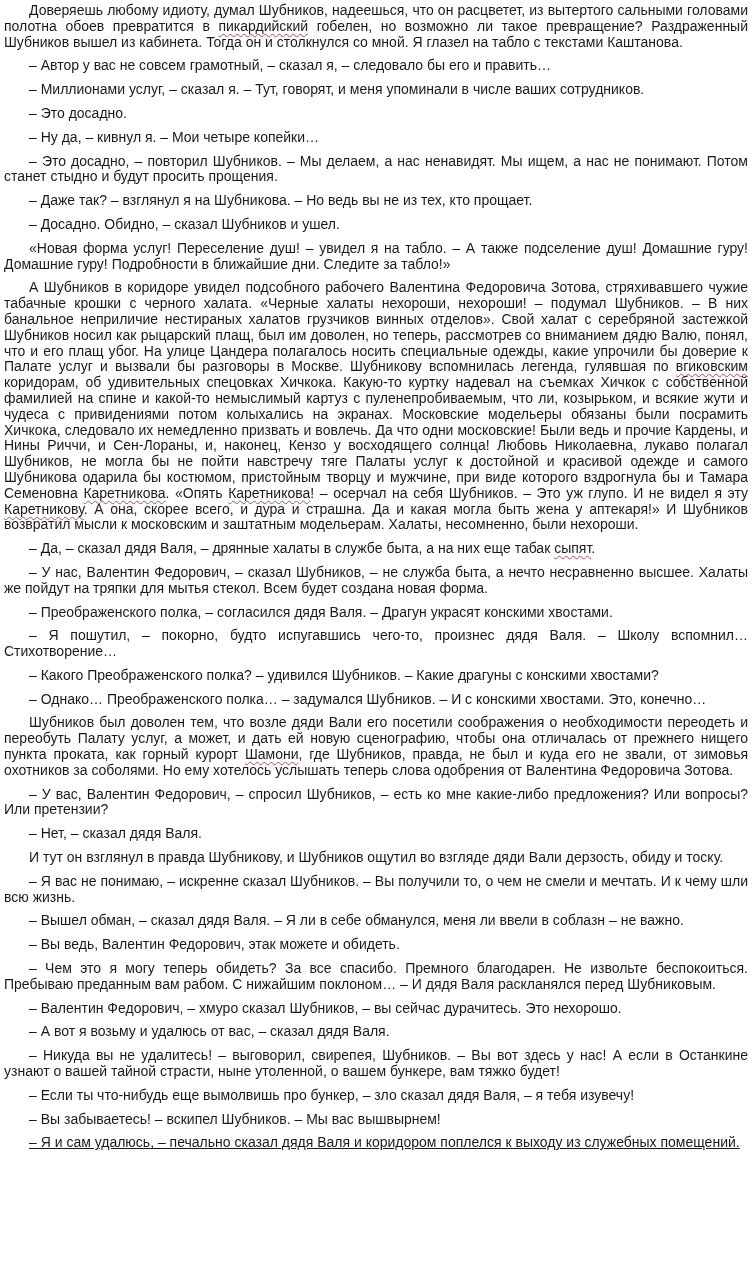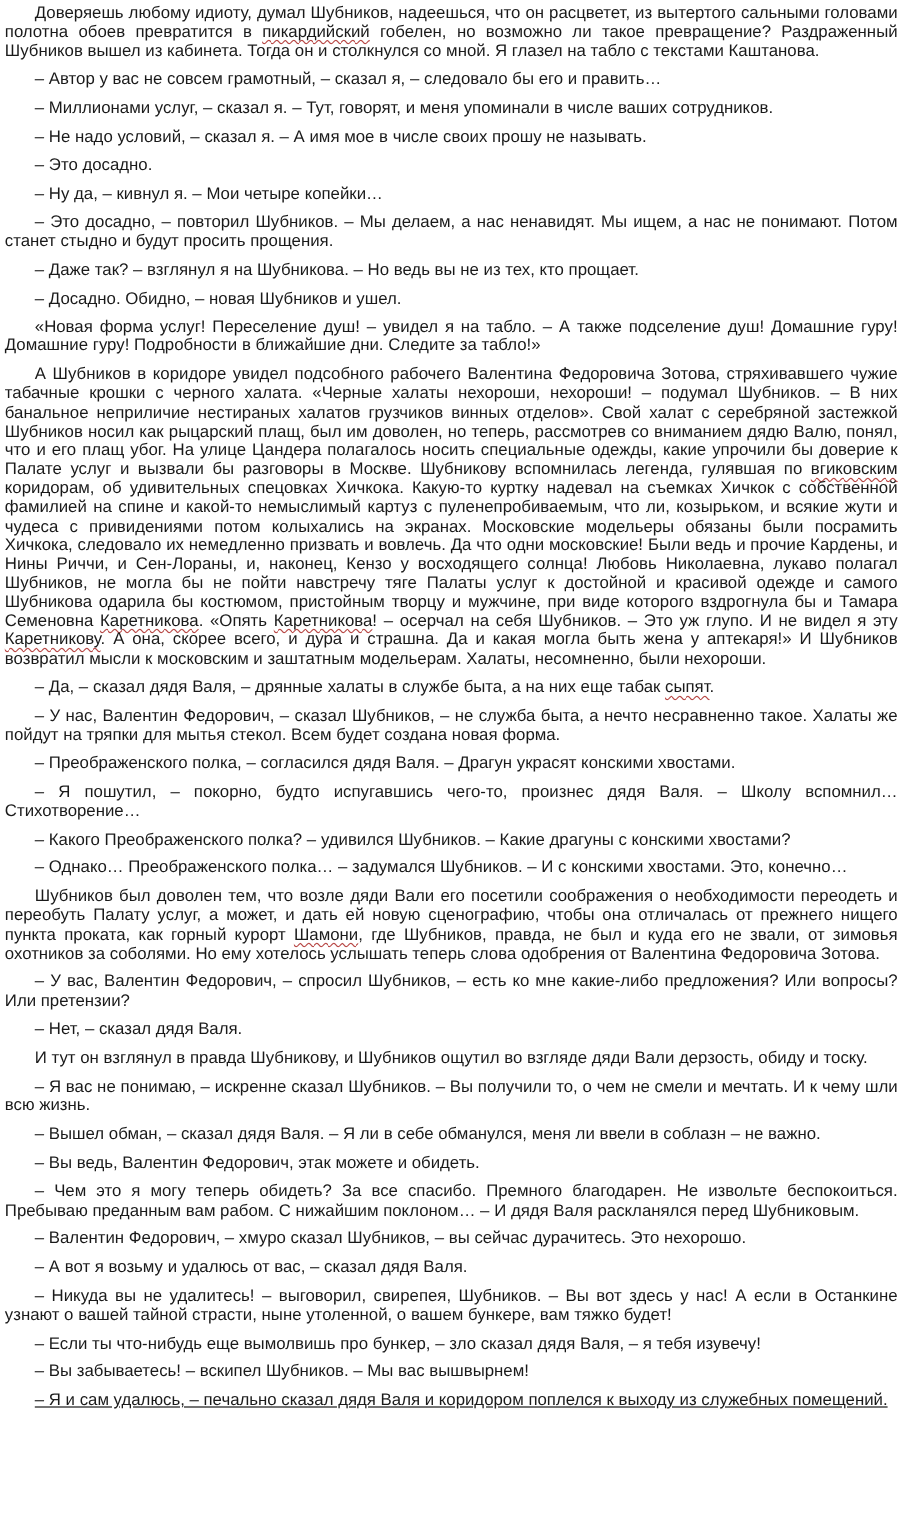--- a/index.html
+++ b/index.html
@@ -45,30 +45,29 @@
   }
 </style>
 </head>
 <body>
 
 <div class="page">
   <div id="document-text">
       <p>Доверяешь любому идиоту, думал Шубников, надеешься, что он расцветет, из вытертого сальными головами полотна обоев превратится в <span class="misspelled">пикардийский</span> гобелен, но возможно ли такое превращение? Раздраженный Шубников вышел из кабинета. Тогда он и столкнулся со мной. Я глазел на табло с текстами Каштанова.</p>
       <p>– Автор у вас не совсем грамотный, – сказал я, – следовало бы его и править…</p>
       <p>– Миллионами услуг, – сказал я. – Тут, говорят, и меня упоминали в числе ваших сотрудников.</p>
-      <p>– Не надо условий, – сказал я. – А имя мое в числе своих прошу не называть.</p>
       <p>– Это досадно.</p>
       <p>– Ну да, – кивнул я. – Мои четыре копейки…</p>
       <p>– Это досадно, – повторил Шубников. – Мы делаем, а нас ненавидят. Мы ищем, а нас не понимают. Потом станет стыдно и будут просить прощения.</p>
       <p>– Даже так? – взглянул я на Шубникова. – Но ведь вы не из тех, кто прощает.</p>
-      <p>– Досадно. Обидно, – новая Шубников и ушел.</p>
+      <p>– Досадно. Обидно, – сказал Шубников и ушел.</p>
       <p>«Новая форма услуг! Переселение душ! – увидел я на табло. – А также подселение душ! Домашние гуру! Домашние гуру! Подробности в ближайшие дни. Следите за табло!»</p>
       <p>А Шубников в коридоре увидел подсобного рабочего Валентина Федоровича Зотова, стряхивавшего чужие табачные крошки с черного халата. «Черные халаты нехороши, нехороши! – подумал Шубников. – В них банальное неприличие нестираных халатов грузчиков винных отделов». Свой халат с серебряной застежкой Шубников носил как рыцарский плащ, был им доволен, но теперь, рассмотрев со вниманием дядю Валю, понял, что и его плащ убог. На улице Цандера полагалось носить специальные одежды, какие упрочили бы доверие к Палате услуг и вызвали бы разговоры в Москве. Шубникову вспомнилась легенда, гулявшая по <span class="misspelled">вгиковским</span> коридорам, об удивительных спецовках Хичкока. Какую-то куртку надевал на съемках Хичкок с собственной фамилией на спине и какой-то немыслимый картуз с пуленепробиваемым, что ли, козырьком, и всякие жути и чудеса с привидениями потом колыхались на экранах. Московские модельеры обязаны были посрамить Хичкока, следовало их немедленно призвать и вовлечь. Да что одни московские! Были ведь и прочие Кардены, и Нины Риччи, и Сен-Лораны, и, наконец, Кензо у восходящего солнца! Любовь Николаевна, лукаво полагал Шубников, не могла бы не пойти навстречу тяге Палаты услуг к достойной и красивой одежде и самого Шубникова одарила бы костюмом, пристойным творцу и мужчине, при виде которого вздрогнула бы и Тамара Семеновна <span class="misspelled">Каретникова</span>. «Опять <span class="misspelled">Каретникова</span>! – осерчал на себя Шубников. – Это уж глупо. И не видел я эту <span class="misspelled">Каретникову</span>. А она, скорее всего, и дура и страшна. Да и какая могла быть жена у аптекаря!» И Шубников возвратил мысли к московским и заштатным модельерам. Халаты, несомненно, были нехороши.</p>
       <p>– Да, – сказал дядя Валя, – дрянные халаты в службе быта, а на них еще табак <span class="misspelled">сыпят</span>.</p>
-      <p>– У нас, Валентин Федорович, – сказал Шубников, – не служба быта, а нечто несравненно такое. Халаты же пойдут на тряпки для мытья стекол. Всем будет создана новая форма.</p>
+      <p>– У нас, Валентин Федорович, – сказал Шубников, – не служба быта, а нечто несравненно высшее. Халаты же пойдут на тряпки для мытья стекол. Всем будет создана новая форма.</p>
       <p>– Преображенского полка, – согласился дядя Валя. – Драгун украсят конскими хвостами.</p>
       <p>– Я пошутил, – покорно, будто испугавшись чего-то, произнес дядя Валя. – Школу вспомнил… Стихотворение…</p>
       <p>– Какого Преображенского полка? – удивился Шубников. – Какие драгуны с конскими хвостами?</p>
       <p>– Однако… Преображенского полка… – задумался Шубников. – И с конскими хвостами. Это, конечно…</p>
       <p>Шубников был доволен тем, что возле дяди Вали его посетили соображения о необходимости переодеть и переобуть Палату услуг, а может, и дать ей новую сценографию, чтобы она отличалась от прежнего нищего пункта проката, как горный курорт <span class="misspelled">Шамони</span>, где Шубников, правда, не был и куда его не звали, от зимовья охотников за соболями. Но ему хотелось услышать теперь слова одобрения от Валентина Федоровича Зотова.</p>
       <p>– У вас, Валентин Федорович, – спросил Шубников, – есть ко мне какие-либо предложения? Или вопросы? Или претензии?</p>
       <p>– Нет, – сказал дядя Валя.</p>
       <p>И тут он взглянул в правда Шубникову, и Шубников ощутил во взгляде дяди Вали дерзость, обиду и тоску.</p>
       <p>– Я вас не понимаю, – искренне сказал Шубников. – Вы получили то, о чем не смели и мечтать. И к чему шли всю жизнь.</p>
       <p>– Вышел обман, – сказал дядя Валя. – Я ли в себе обманулся, меня ли ввели в соблазн – не важно.</p>

